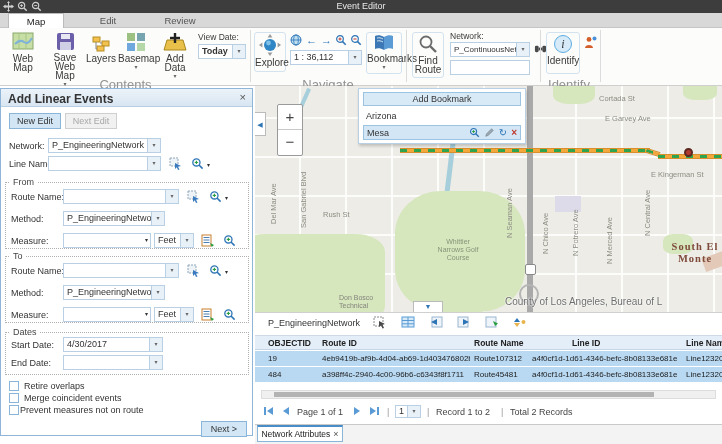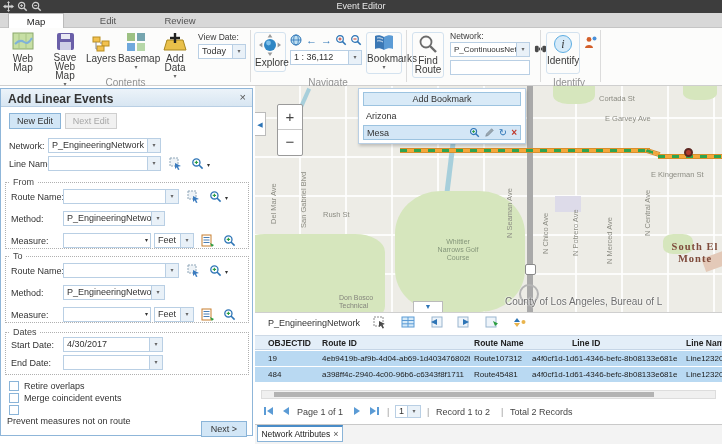--- a/index.html
+++ b/index.html
@@ -15,21 +15,21 @@
 
   
   #tabrow { left:0; top:13px; width:722px; height:15px; background:#d8d8d8; border-bottom:1px solid #c5c5c5; }
   .rtab { position:absolute; top:0; height:15px; line-height:15px; text-align:center; font-size:9.5px; color:#555; cursor:pointer; }
   .rtab.active { background:#fff; color:#222; border:1px solid #bbb; border-bottom:none; }
 
   
   #ribbon { left:0; top:28px; width:722px; height:58px; background:#fcfcfb; border-bottom:1px solid #cfcfcf; }
   .rbtn { position:absolute; text-align:center; cursor:pointer; }
   .rbtn .lbl { font-size:10px; color:#3a3a3a; line-height:9px; margin-top:2px; }
-  .grp-lbl { position:absolute; top:49px; font-size:10px; color:#929292; text-align:center; }
+  .grp-lbl { position:absolute; top:49px; font-size:13px; color:#929292; text-align:center; }
   .grp-div { position:absolute; top:2px; width:1px; height:52px; background:#dcdcdc; }
   .mini-ico { position:absolute; width:13px; height:13px; text-align:center; font-size:11px; line-height:13px; color:#2e75b6; cursor:pointer; }
   .combo { position:absolute; display:flex; background:#fff; border:1px solid #b9cfe4; height:15px; }
   .combo .val { flex:1; font-size:9px; line-height:13px; padding:0 3px; overflow:hidden; white-space:nowrap; color:#333; }
   .combo .caret { width:13px; background:#e9f1f8; border-left:1px solid #b9cfe4; font-size:6px; line-height:13px; text-align:center; color:#666; cursor:pointer; }
   .softbox { border:1px solid #d3e2ef; border-radius:3px; }
 
   
   #panel { left:0; top:88px; width:253px; height:348px; background:#fff; border:1px solid #8fb6d9; }
   #panel-header { position:absolute; left:0; top:0; width:251px; height:18px; background:linear-gradient(#ecf3f9,#d8e6f2); border-bottom:1px solid #b9cfe4; }
@@ -165,21 +165,21 @@
     <div class="rbtn" style="left:156px;top:4px;width:38px;">
       <svg width="24" height="20" viewBox="0 0 24 20" style="margin:0 auto;">
           <path d="M4 8 L20 8 L23 18 L1 18 Z" fill="#e9c04a" stroke="#a8871f"></path>
           <line x1="12" y1="1" x2="12" y2="11" stroke="#222" stroke-width="2.4"></line>
           <line x1="7" y1="6" x2="17" y2="6" stroke="#222" stroke-width="2.4"></line>
         </svg>
       <div class="lbl">Add Data</div>
       <div style="font-size:6px;color:#666;">▾</div>
     </div>
     <div class="abs" style="left:198px;top:4px;font-size:8.5px;color:#3a3a3a;">View Date:</div>
-    <div class="combo" style="left:198px;top:16px;width:48px;">
+    <div class="combo" style="left:198px;top:16px;width:48px;font-weight:bold;">
       <div class="val">Today</div>
       <div class="caret">▾</div>
     </div>
     <div class="grp-lbl" style="left:4px;width:243px;">Contents</div>
     <div class="grp-div" style="left:250px;"></div>
 
     <div class="rbtn softbox" style="left:254px;top:4px;width:32px;height:40px;">
       <svg width="22" height="22" viewBox="0 0 22 22" style="margin:1px auto 0;">
           <circle cx="11" cy="11" r="6" fill="#2f86c4"></circle>
           <circle cx="9.5" cy="9" r="2.4" fill="#7fc0ea"></circle>
@@ -475,21 +475,21 @@
     <div class="combo" style="left:62px;top:266px;width:100px;">
       <div class="val"></div>
       <div class="caret">▾</div>
     </div>
 
     <div class="cb" style="left:8px;top:292px;"></div>
     <div class="plabel" style="left:23px;top:292px;">Retire overlaps</div>
     <div class="cb" style="left:8px;top:304px;"></div>
     <div class="plabel" style="left:23px;top:304px;">Merge coincident events</div>
     <div class="cb" style="left:8px;top:316px;"></div>
-    <div class="plabel" style="left:6px;top:316px;margin-top:11px;">Prevent measures not on route</div>
+    <div class="plabel" style="left:19px;top:316px;">Prevent measures not on route</div>
 
     <div class="pbtn" style="left:200px;top:332px;width:46px;">Next &gt;</div>
   </div>
 
   <div class="abs" id="tablearea">
     <div id="tbl-layer">P_EngineeringNetwork</div>
     <div class="t-ico" style="left:118px;">
       <svg width="13" height="13" viewBox="0 0 13 13">
           <rect x="1" y="1" width="9" height="9" fill="#fff" stroke="#8a8a8a" stroke-dasharray="2 1"></rect>
           <path d="M6 5 L12 8 L9.5 8.6 L11 12 L9.5 12.6 L8.2 9.4 L6 11 Z" fill="#4a4a4a"></path>

